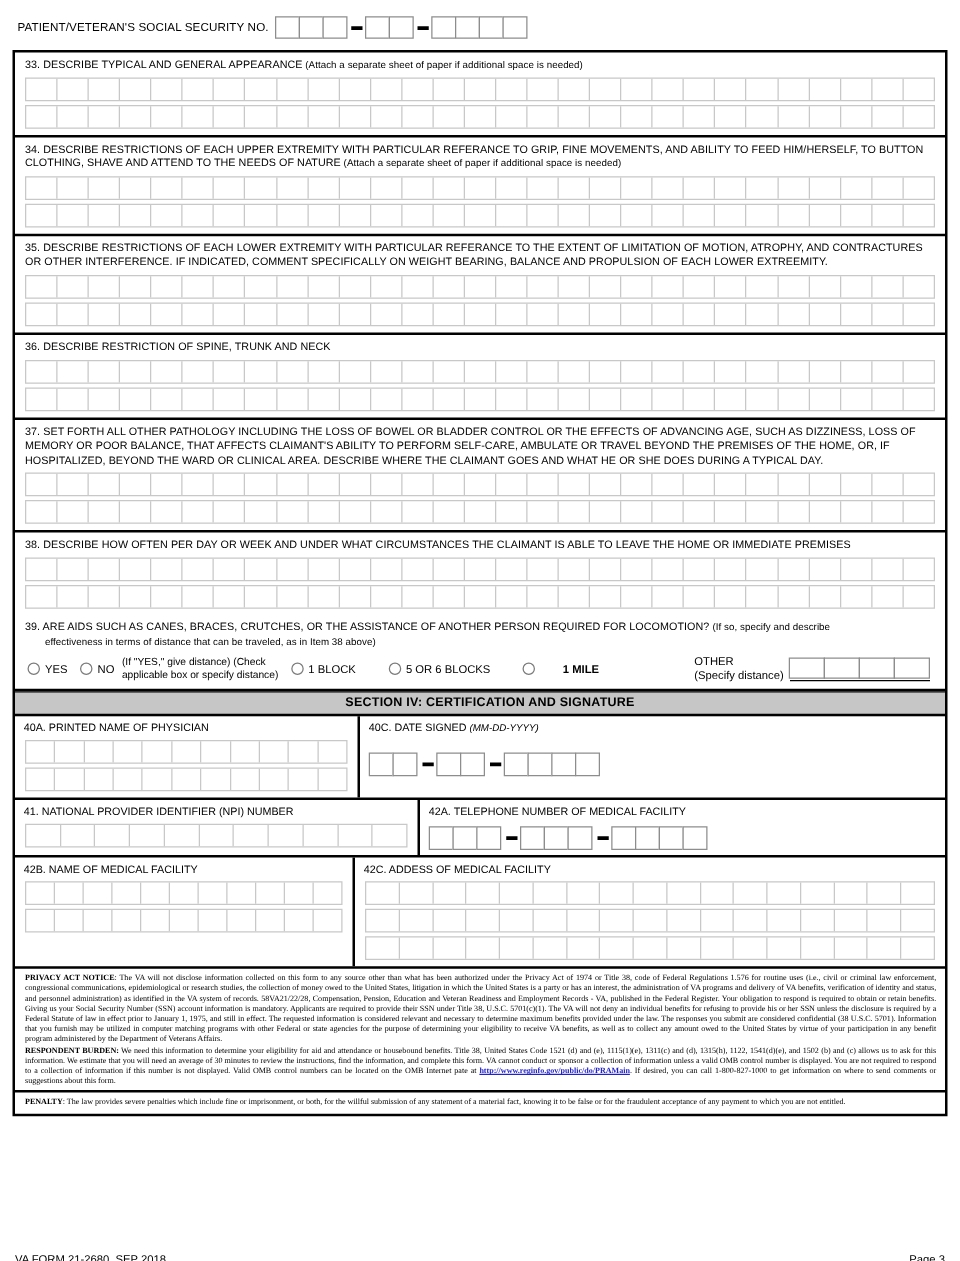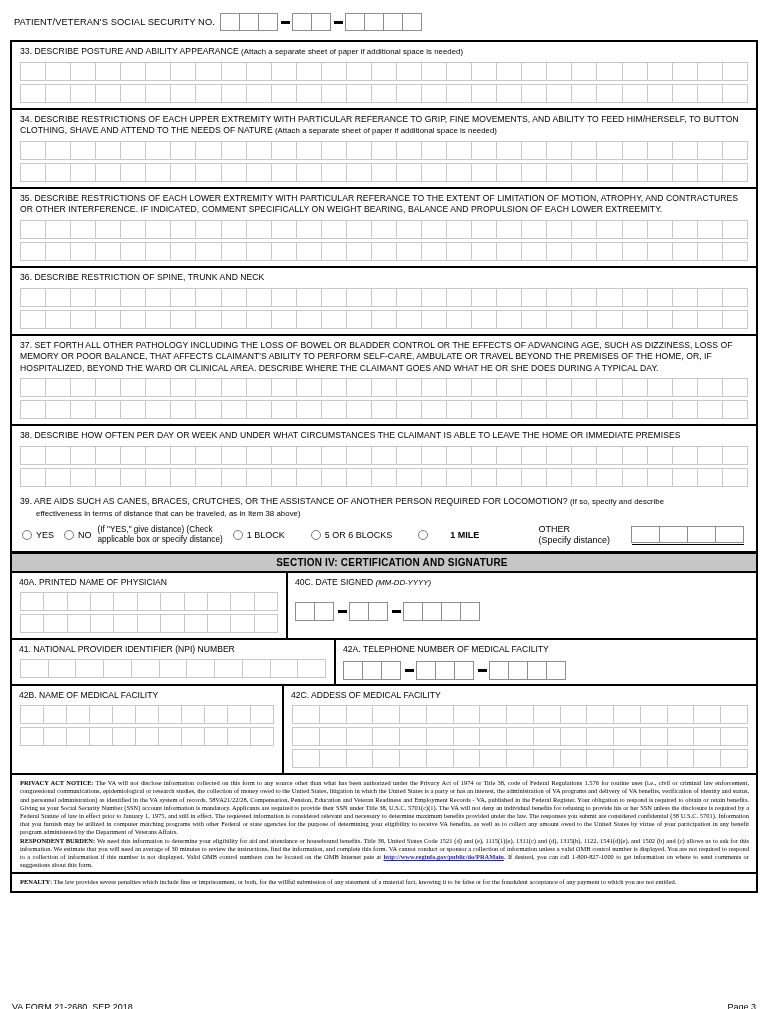--- a/index.html
+++ b/index.html
@@ -102,21 +102,21 @@
   .opt { display:flex; align-items:flex-start; gap:4px; }
   .opt-text { font-size: 9px; white-space: nowrap; }
   .paren-note {
     font-size: 8.2px; line-height: 9.6px;
     margin-left: 6px; margin-right: 10px;
   }
   .other-box {
     margin-left: auto;
     display: flex;
     align-items: flex-end;
-    gap: 22px;
+    gap: 5px;
     padding-right: 4px;
   }
   .other-lbl { font-size: 9px; line-height: 10.5px; white-space: nowrap; }
   .other-cells {
     display: flex;
     border-bottom: 1.5px solid #000;
     padding-bottom: 1px;
     width: 112px;
   }
   .other-cells .c {
@@ -211,21 +211,21 @@
       <div class="ssn-cell"></div>
       <div class="ssn-cell"></div>
       <div class="ssn-cell"></div>
     </div>
 </div>
 
 <div class="form-frame">
 
   <div id="items-container">
       <div class="block">
-        <div class="q-label"><span>33. </span><span>DESCRIBE POSTURE AND ABILITY APPEARANCE</span><span class="sub"> (Attach a separate sheet of paper if additional space is needed)</span></div>
+        <div class="q-label"><span>33. </span><span>DESCRIBE TYPICAL AND GENERAL APPEARANCE</span><span class="sub"> (Attach a separate sheet of paper if additional space is needed)</span></div>
         <div class="comb-wrap">
           <div class="comb-row">
             <div class="comb-cell"></div>
             <div class="comb-cell"></div>
             <div class="comb-cell"></div>
             <div class="comb-cell"></div>
             <div class="comb-cell"></div>
             <div class="comb-cell"></div>
             <div class="comb-cell"></div>
             <div class="comb-cell"></div>

